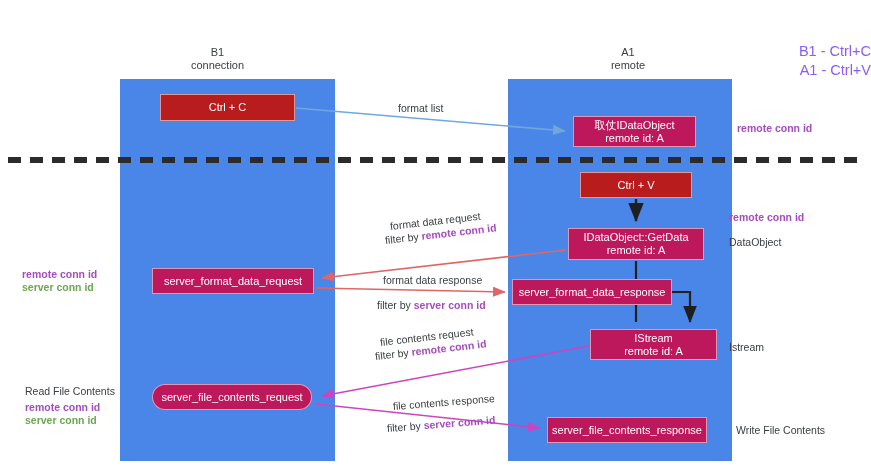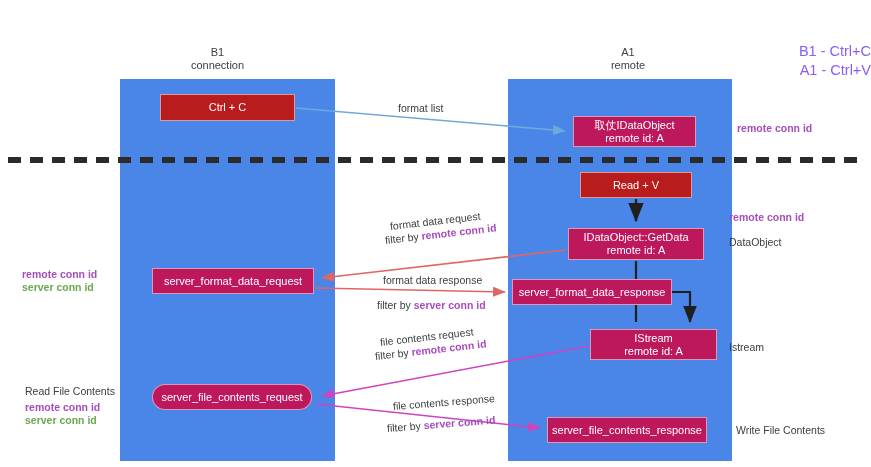--- a/index.html
+++ b/index.html
@@ -140,21 +140,21 @@
     <line x1="316" y1="404" x2="540" y2="428" stroke="#cc45c0" stroke-width="1.6" marker-end="url(#ah-mag)"></line>
   </svg>
 
   <svg class="overlay">
     <line x1="8" y1="160" x2="864" y2="160" stroke="#2b2b2b" stroke-width="6" stroke-dasharray="13 9" stroke-linecap="butt"></line>
   </svg>
 
   <div class="abs node green" id="n-ctrlc">Ctrl + C</div>
   <div class="abs node orange" id="n-idataobject">取仗IDataObject
 remote id: A</div>
-  <div class="abs node green" id="n-ctrlv">Read + V</div>
+  <div class="abs node green" id="n-ctrlv">Ctrl + V</div>
   <div class="abs node orange" id="n-getdata">IDataObject::GetData
 remote id: A</div>
   <div class="abs node orange" id="n-sfdreq">server_format_data_request</div>
   <div class="abs node orange" id="n-sfdresp">server_format_data_response</div>
   <div class="abs node orange" id="n-istream">IStream
 remote id: A</div>
   <div class="abs node orange" id="n-sfcreq">server_file_contents_request</div>
   <div class="abs node orange" id="n-sfcresp">server_file_contents_response</div>
 
   <div class="abs side purple" id="s-remote1">remote conn id</div>

